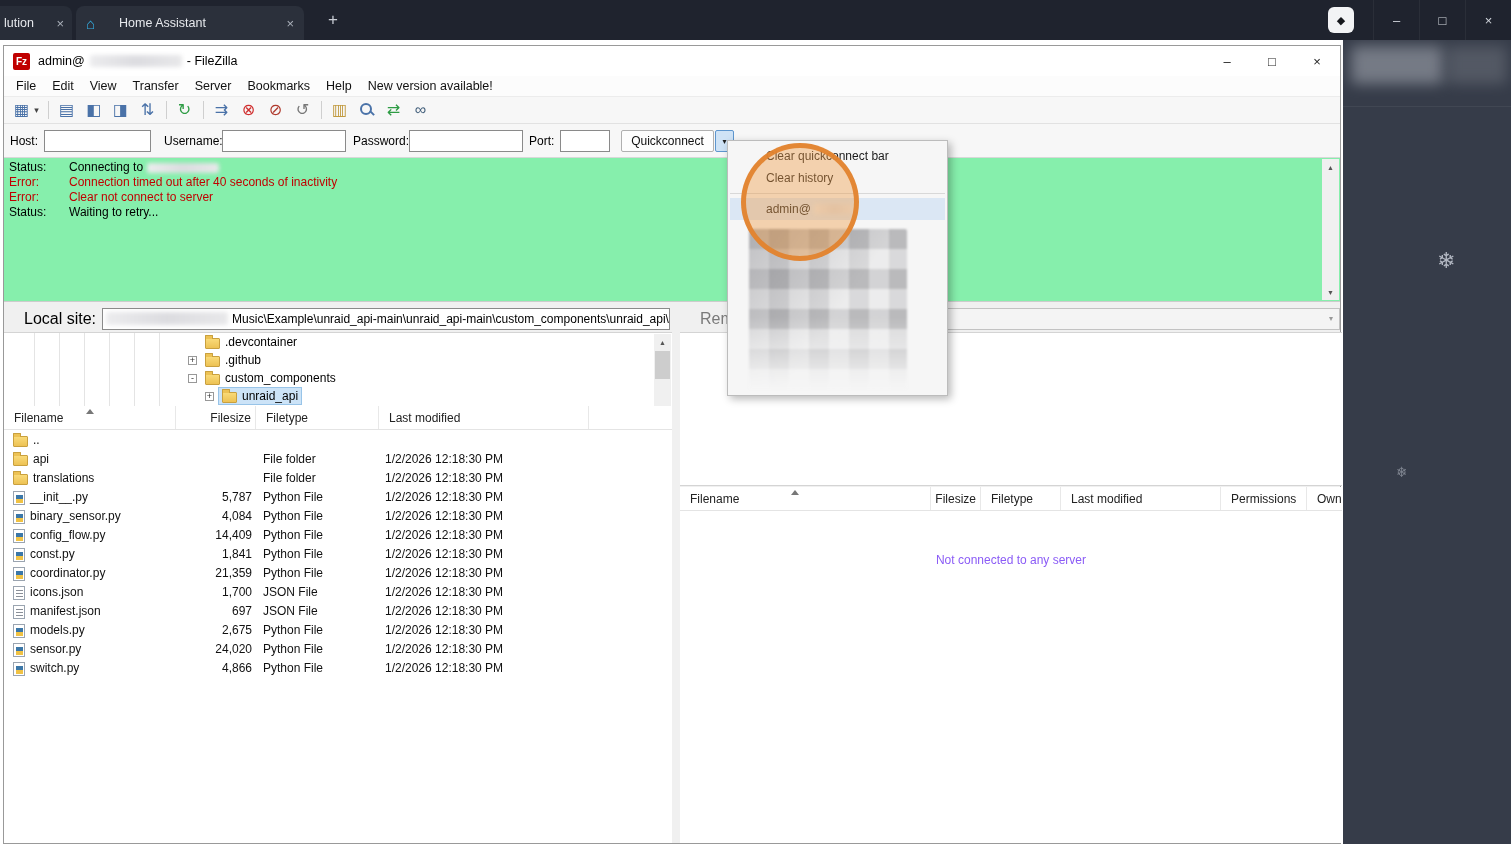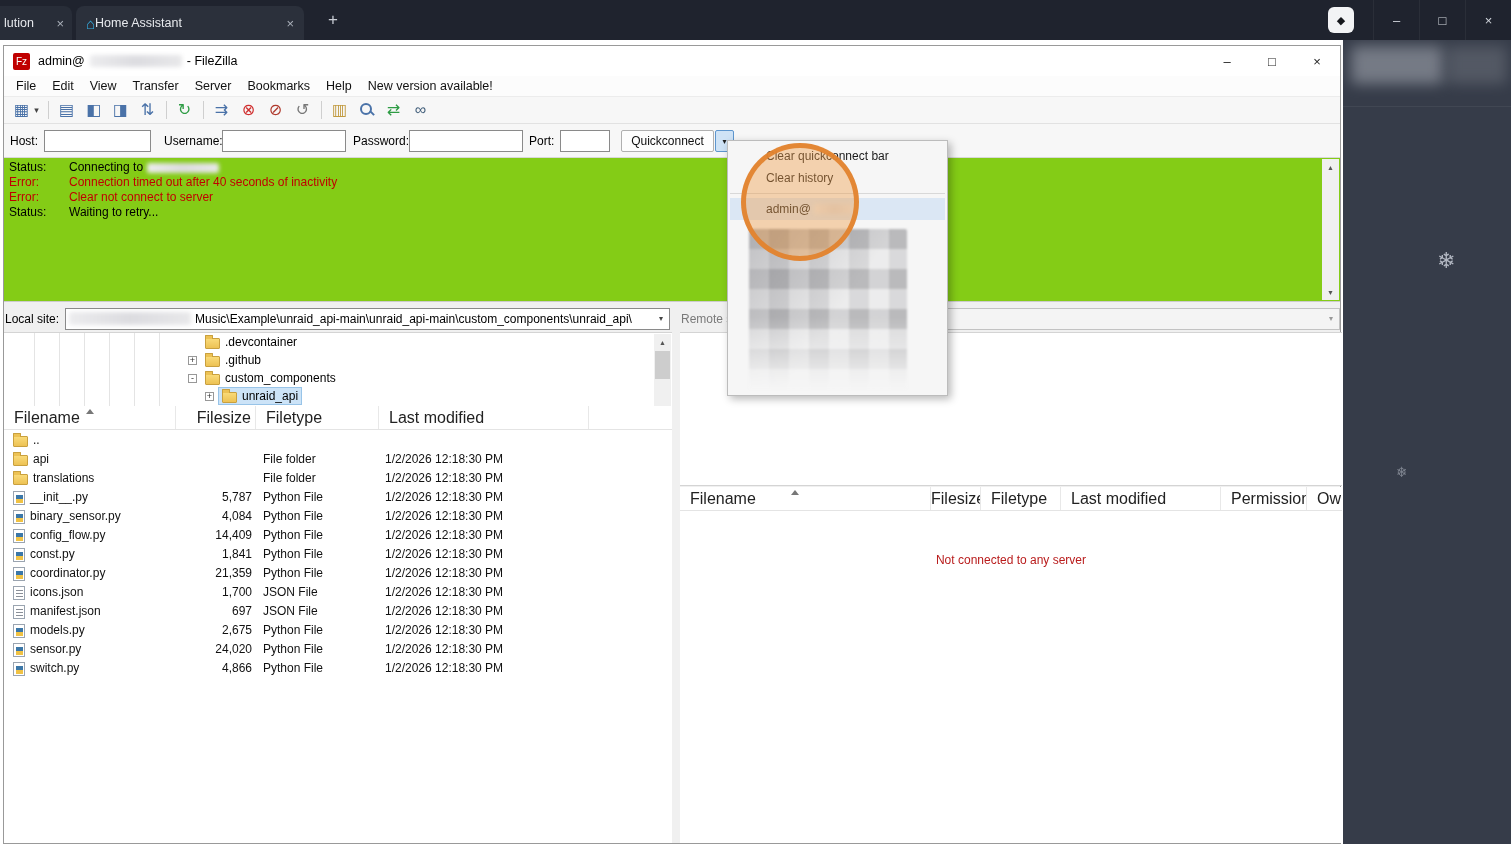--- a/index.html
+++ b/index.html
@@ -8,21 +8,21 @@
 #screen{position:relative;width:1511px;height:844px}
 
 
 #tabbar{position:absolute;left:0;top:0;width:1511px;height:40px;background:#1f232e;z-index:30}
 .tab{position:absolute;top:6px;height:34px;background:#282d38;color:#e7e9ed;font-size:12.5px;
   border-radius:8px 8px 0 0;display:flex;align-items:center}
 .tab1{left:0;width:72px;border-radius:0 8px 0 0}
 .tab2{left:76px;width:228px;background:#2b303b}
 .tab-label{overflow:hidden;white-space:nowrap}
 .tab1 .tab-label{margin-left:4px}
-.tab2 .tab-label{margin-left:0;flex:1}
+.tab2 .tab-label{margin-left:24px;flex:1}
 .tab-close{margin-left:auto;margin-right:10px;color:#aab0ba;font-size:13px}
 .tab1 .tab-close{margin-right:8px}
 .ha-icon{margin-left:10px;color:#34b4eb;font-size:15px;line-height:1}
 .newtab{position:absolute;left:322px;top:9px;width:22px;height:22px;color:#c9cdd5;font-size:17px;
   display:flex;align-items:center;justify-content:center}
 .sparkle{position:absolute;left:1328px;top:7px;width:26px;height:26px;background:#f2f3f5;border-radius:6px;
   display:flex;align-items:center;justify-content:center}
 .sparkle span{color:#15171c;font-size:11px}
 .bwc{position:absolute;top:0;height:40px;width:46px;display:flex;align-items:center;justify-content:center;
   color:#d2d6dd;font-size:13px;border-left:1px solid rgba(255,255,255,.05)}
@@ -35,21 +35,21 @@
 .b2{left:104px;top:6px;width:60px;height:38px;background:#70757f;opacity:.5}
 .hline{position:absolute;left:0;top:66px;width:100%;height:1px;background:rgba(255,255,255,.06)}
 .snow{position:absolute;color:#c9ced8}
 .s1{left:94px;top:208px;font-size:22px;opacity:.85}
 .s2{left:53px;top:424px;font-size:14px;opacity:.5}
 
 
 #fz{position:absolute;left:3px;top:45px;width:1338px;height:799px;background:#f0f0f0;
   border:1px solid #999;z-index:10}
 .titlebar{position:absolute;left:0;top:0;width:100%;height:30px;background:#fff;display:flex;align-items:center}
-.fz-logo{margin-left:9px;width:17px;height:17px;background:#c00000;color:#fff;font-size:10px;font-weight:normal;
+.fz-logo{margin-left:9px;width:17px;height:17px;background:#c00000;color:#fff;font-size:10px;font-weight:bold;
   display:flex;align-items:center;justify-content:center;border-radius:2px;flex:none}
 .title-text{margin-left:8px;font-size:12.5px;color:#000;display:flex;align-items:center;gap:5px}
 .redact{display:inline-block;background:linear-gradient(90deg,#ececee,#dcdce0,#e8e8ea);border-radius:2px;
   filter:blur(2px);vertical-align:middle}
 .title-redact{width:92px;height:12px}
 .twc{position:absolute;top:0;width:42px;height:30px;display:flex;align-items:center;justify-content:center;
   font-size:13px;color:#222}
 .twc-min{left:1202px}.twc-max{left:1247px}.twc-close{left:1292px}
 
 .menubar{position:absolute;left:0;top:30px;width:100%;height:21px;background:#fcfcfc;display:flex;
@@ -74,37 +74,37 @@
 .qc-label{position:absolute;top:10px;font-size:12px;color:#000}
 .lb-host{left:6px}.lb-user{left:160px}.lb-pass{left:349px}.lb-port{left:525px}
 .qc-input{position:absolute;top:6px;height:22px;border:1px solid #8a8a8a;background:#fff;font-size:12px;
   padding:0 4px;font-family:inherit}
 .in-host{left:40px;width:107px}.in-user{left:218px;width:124px}.in-pass{left:405px;width:114px}.in-port{left:556px;width:50px}
 .qc-btn{position:absolute;left:617px;top:6px;width:93px;height:22px;background:#fdfdfd;border:1px solid #b0b0b0;
   border-radius:2px;font-size:12px;font-family:inherit;color:#111}
 .qc-dd{position:absolute;left:711px;top:6px;width:19px;height:22px;background:#cfe3f6;border:1px solid #5e96ce;
   border-radius:2px;font-size:8px;padding:0;font-family:inherit;color:#222}
 
-.logarea{position:absolute;left:0;top:112px;width:100%;height:144px;background:#84cc16;border-bottom:1px solid #ccc}
+.logarea{position:absolute;left:0;top:112px;width:100%;height:144px;background:#86efac;border-bottom:1px solid #ccc}
 .log-lines{position:absolute;left:0;top:2px;right:20px}
 .log-line{height:15px;line-height:15px;font-size:12px;white-space:nowrap;color:#000}
 .log-label{display:inline-block;width:60px;margin-left:5px}
 .log-line.error{color:#c00000}
 .log-redact{display:none;width:72px;height:10px;margin-left:4px}
 .log-redact.show{display:inline-block}
 .vscroll{position:absolute;right:1px;top:1px;bottom:1px;width:17px;background:#f0f0f0}
 .sc-btn{position:absolute;left:0;width:17px;height:16px;font-size:7px;color:#555;
   display:flex;align-items:center;justify-content:center}
 .sc-up{top:0}.sc-down{bottom:0}
 .sc-thumb{position:absolute;left:1px;top:17px;width:15px;height:28px;background:#cdcdcd}
 
 
 .local-sitebar{position:absolute;left:0;top:260px;width:668px;height:25px;display:flex;align-items:center}
 .remote-sitebar{position:absolute;left:676px;top:260px;width:662px;height:25px;display:flex;align-items:center}
-.site-label{margin-left:1px;font-size:12px;white-space:nowrap;color:#000}
+.site-label{margin-left:20px;font-size:16px;white-space:nowrap;color:#000}
 .site-label.disabled{color:#7a7a7a}
 .site-combo{margin-left:6px;margin-right:2px;flex:1;height:22px;background:#fff;border:1px solid #8a8a8a;
   display:flex;align-items:center;padding:0 3px;overflow:hidden}
 .site-combo.disabled{background:#f4f4f4;border-color:#c2c2c2}
 .path-redact{width:122px;height:13px;flex:none;margin-right:4px}
 .path-text{font-size:12px;white-space:nowrap;color:#000}
 .combo-arrow{margin-left:auto;font-size:8px;color:#444;padding:0 3px;flex:none}
 .site-combo.disabled .combo-arrow{color:#999}
 
 
@@ -141,37 +141,37 @@
 .ficon.python::after{content:"";position:absolute;left:2px;top:7px;width:7px;height:4px;background:#f0c244}
 .ficon.json{width:12px;height:14px;background:#fff;border:1px solid #9aa4b0;position:relative}
 .ficon.json::before{content:"";position:absolute;left:2px;top:3px;width:7px;height:1px;background:#8a8f98;
   box-shadow:0 3px 0 #8a8f98,0 6px 0 #8a8f98}
 
 
 .list{position:absolute;background:#fff;overflow:hidden}
 .local-list{left:0;top:360px;width:668px;bottom:0}
 .remote-list{left:676px;top:441px;width:662px;bottom:0}
 .list-header{display:flex;height:24px;border-bottom:1px solid #e4e4e4;background:#fff;overflow:hidden}
-.col-h{height:24px;line-height:24px;font-size:16px;color:#222;border-right:1px solid #e8e8e8;
+.col-h{height:24px;line-height:24px;font-size:12px;color:#222;border-right:1px solid #e8e8e8;
   padding-left:10px;overflow:hidden;white-space:nowrap;flex:none}
 .col-h.right{text-align:right;padding-right:4px;padding-left:0}
 .sort-caret{position:absolute;width:0;height:0;border-left:4px solid transparent;border-right:4px solid transparent;
   border-bottom:5px solid #777;top:3px}
 .local-caret{left:82px}
 .remote-caret{left:111px}
 .list-rows{position:absolute;left:0;top:25px;right:0;bottom:0;overflow:hidden}
 .file-row{display:flex;height:19px;line-height:19px;font-size:12px;color:#111}
 .cell{flex:none;overflow:hidden;white-space:nowrap}
 .c-name{width:172px;display:flex;align-items:center;padding-left:9px}
 .c-size{width:80px;text-align:right;padding-right:4px}
 .c-type{width:123px;padding-left:7px}
 .c-mod{width:210px;padding-left:6px}
 .remote-empty{position:absolute;left:676px;top:286px;width:662px;height:154px;background:#fff;
   border-top:1px solid #d4d4d4;border-bottom:1px solid #d4d4d4}
-.remote-msg{margin-top:42px;text-align:center;font-size:12px;color:#b91c1c}
+.remote-msg{margin-top:42px;text-align:center;font-size:12px;color:#8b5cf6}
 .vsplit{position:absolute;left:668px;top:256px;width:8px;bottom:0;background:#f0f0f0}
 
 
 #qcmenu{position:absolute;left:727px;top:140px;width:221px;height:256px;background:#f6f6f6;
   border:1px solid #bcbcbc;box-shadow:3px 3px 8px rgba(0,0,0,.28);z-index:50;padding-top:4px}
 .qcm-item{height:22px;font-size:12px;color:#1a1a1a;padding-left:36px;margin:0 2px;display:flex;align-items:center}
 .qcm-item.separator{height:1px;background:#d8d8d8;margin:4px 2px;padding:0}
 .qcm-item.highlighted{background:#dbe7f4}
 .qcm-label{white-space:nowrap}
 .qcm-redact{display:none;width:40px;height:10px;margin-left:3px}

